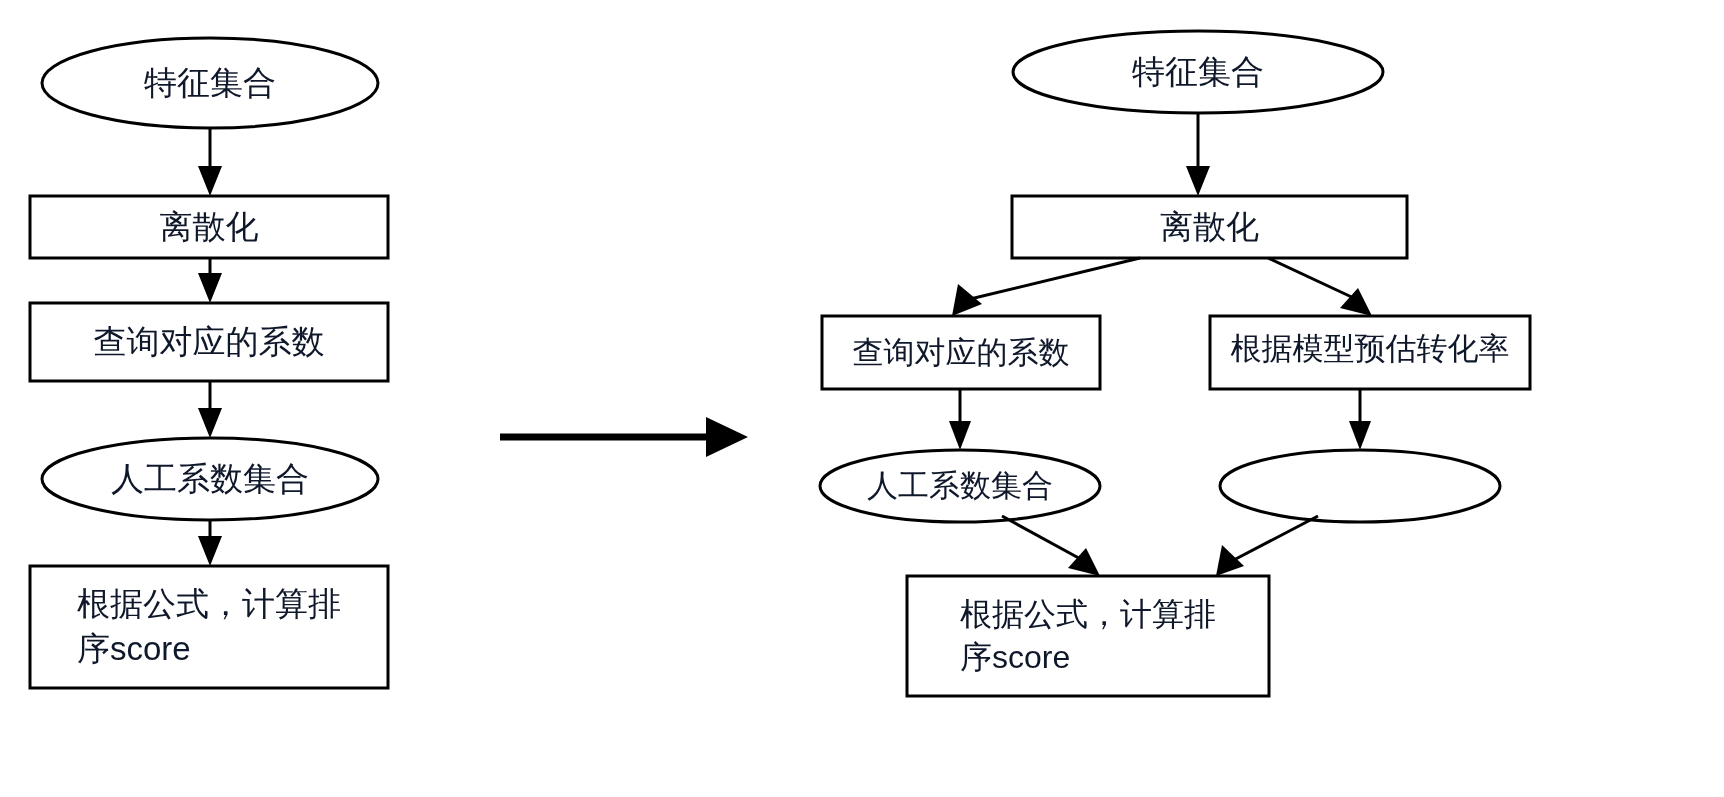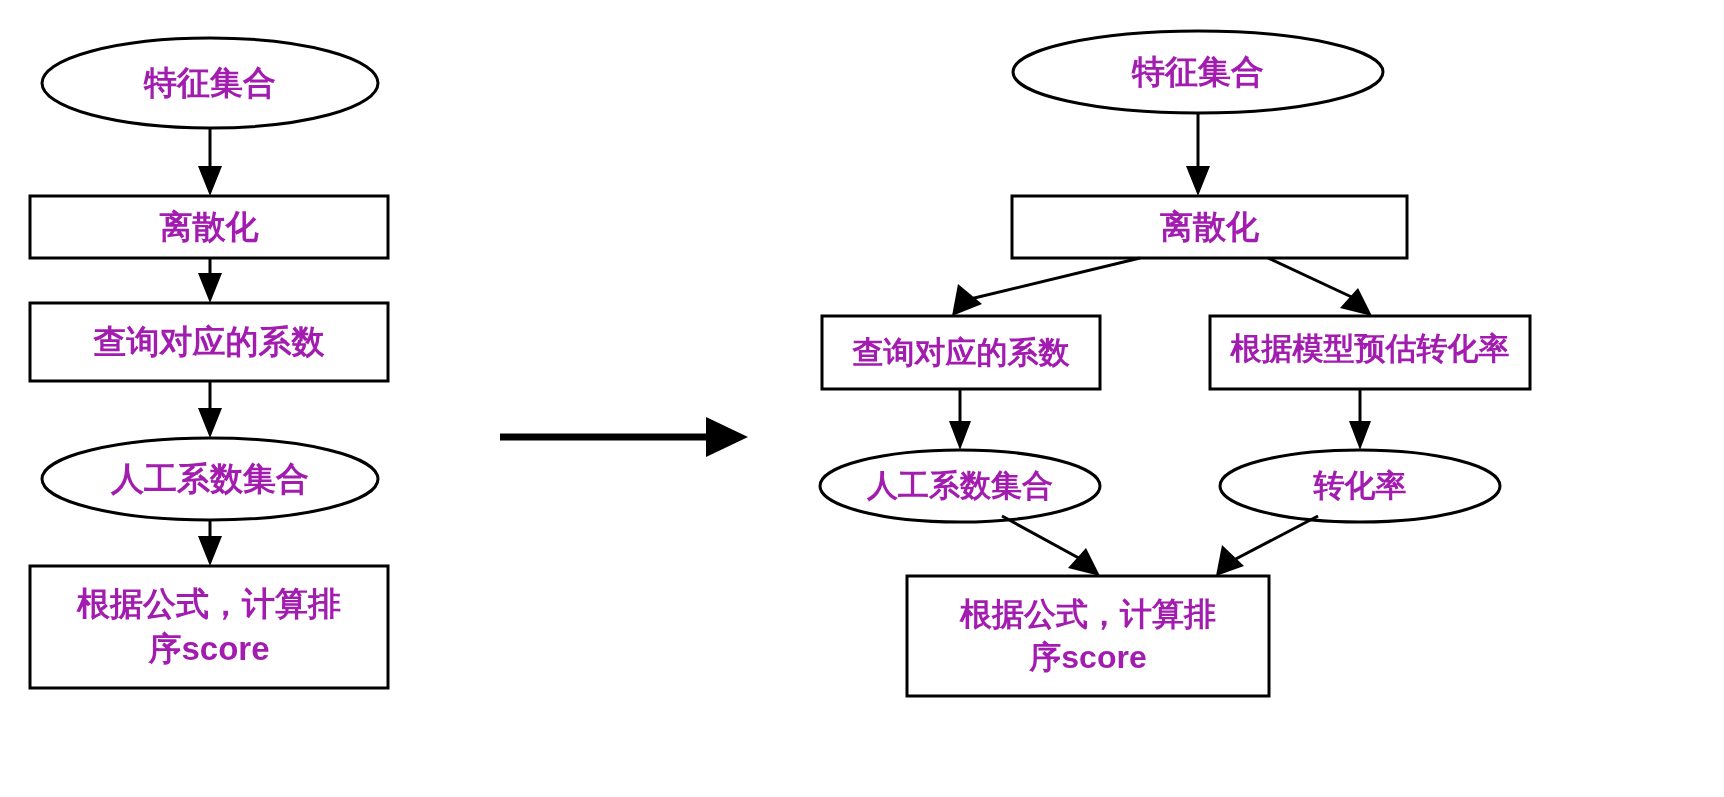--- a/index.html
+++ b/index.html
@@ -50,29 +50,28 @@
   }
   .big-arrow-head {
     fill: #000000;
     stroke: none;
   }
   .node-label {
     position: absolute;
     display: flex;
     align-items: center;
     justify-content: center;
-    text-align: center;
-    color: #a21caf;
+    text-align: left;
+    color: #0f172a;
     font-family: "Liberation Sans", "DejaVu Sans", sans-serif;
     font-size: 33px;
     line-height: 1.35;
     white-space: pre-line;
     pointer-events: none;
     letter-spacing: 0px;
-    font-weight: bold;
   }
 </style>
 </head>
 <body>
 
 <div id="canvas">
 
   <svg id="diagram-svg" viewBox="0 0 1724 797" xmlns="http://www.w3.org/2000/svg">
 
     <g>
@@ -159,18 +158,17 @@
   <div class="node-label" style="left:1013px; top:31px; width:370px; height:82px;">特征集合</div>
 
   <div class="node-label" style="left:1012px; top:196px; width:395px; height:62px;">离散化</div>
 
   <div class="node-label" style="left:822px; top:316px; width:278px; height:73px; font-size:31px;">查询对应的系数</div>
 
   <div class="node-label" style="left:1210px; top:316px; width:320px; height:66px; font-size:31px;">根据模型预估转化率</div>
 
   <div class="node-label" style="left:820px; top:450px; width:280px; height:72px; font-size:31px;">人工系数集合</div>
 
-  <div class="node-label" style="left:1220px; top:450px; width:280px; height:72px; font-size:31px;">转化率</div>
 
   <div class="node-label" style="left:907px; top:576px; width:362px; height:120px; font-size:32px;">根据公式，计算排
 序score</div>
 
 </div>
 
 </body></html>

